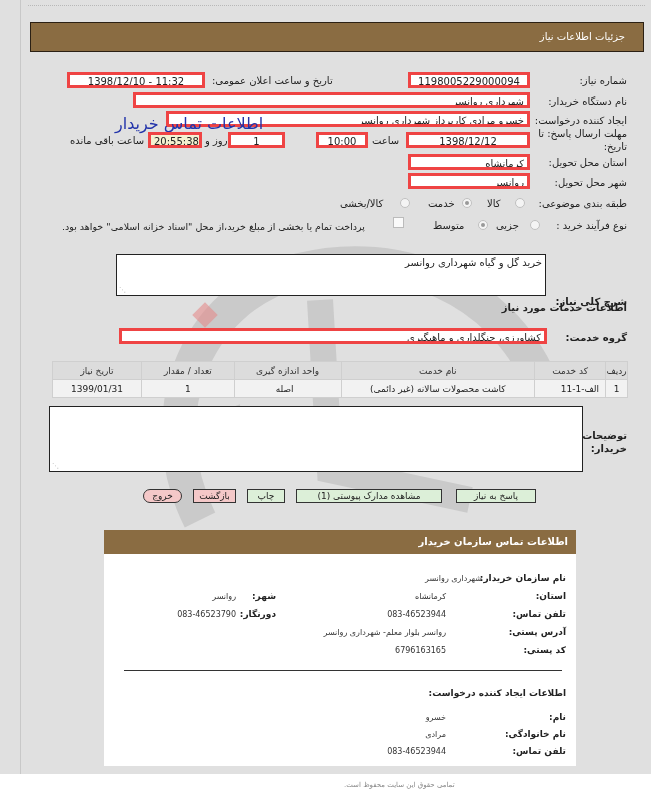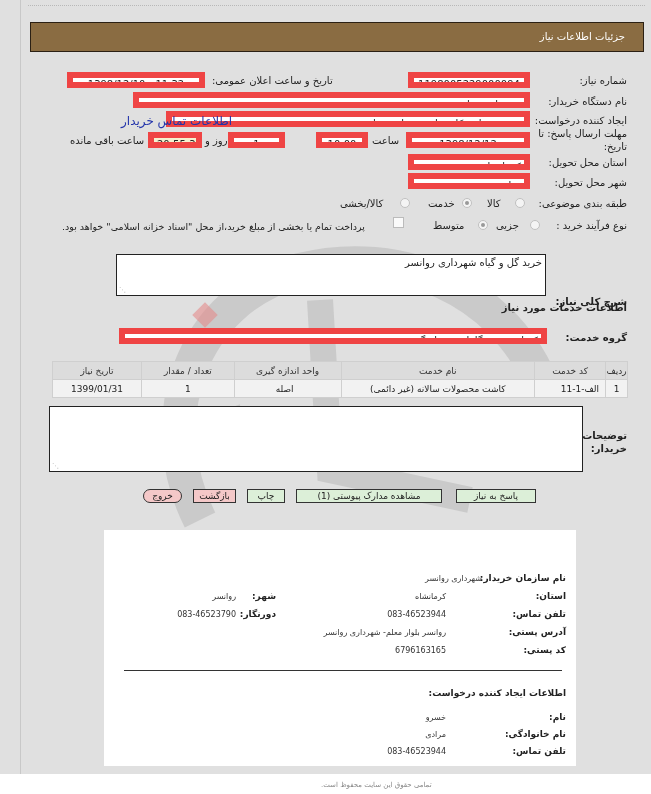--- a/index.html
+++ b/index.html
@@ -2,44 +2,44 @@
 <html><head>
 <meta charset="utf-8">
 <style>
   * { box-sizing: border-box; margin: 0; padding: 0; }
   html, body { width: 651px; height: 794px; overflow: hidden; }
   body { background: #e0e0e0; font-family: "DejaVu Sans", sans-serif; font-size: 10px; color: #222; position: relative; direction: rtl; }
   .leftline { position: absolute; left: 20px; top: 0; width: 1px; height: 794px; background: #c8c8c8; }
   .dotline { position: absolute; left: 28px; right: 6px; top: 5px; border-top: 1px dotted #b8b8b8; }
   .header { position: absolute; left: 30px; top: 22px; width: 614px; height: 30px; background: #8a6c42; border: 1px solid #2b2014; color: #fff; font-size: 10px; padding-right: 18px; line-height: 28px; }
   .lbl { position: absolute; font-size: 10px; color: #222; white-space: nowrap; }
-  .box { position: absolute; background: #fff; border: 6px solid #ef4444; height: 16px; font-size: 10px; line-height: 14px; padding: 0 3px; white-space: nowrap; overflow: hidden; font-family: "DejaVu Sans", sans-serif; }
+  .box { position: absolute; background: #fff; border: 3px solid #ef4444; height: 16px; font-size: 10px; line-height: 14px; padding: 0 3px; white-space: nowrap; overflow: hidden; font-family: "DejaVu Sans", sans-serif; }
   .box.center { text-align: center; }
   .box.ltr { direction: ltr; }
   .box.yellow { background: #f4f1d0; }
-  .link { position: absolute; color: #2233aa; font-size: 12px; white-space: nowrap; cursor: pointer; margin-left: 6px; }
+  .link { position: absolute; color: #2233aa; font-size: 16px; white-space: nowrap; cursor: pointer; }
   .radio { position: absolute; width: 10px; height: 10px; border-radius: 50%; border: 1px solid #c0c0c0; background: #f4f4f4; }
   .radio.on::after { content: ""; position: absolute; left: 2px; top: 2px; width: 4px; height: 4px; border-radius: 50%; background: #999; }
   .chk { position: absolute; width: 11px; height: 11px; border: 1px solid #bbb; background: #fafafa; }
   .bold { font-weight: bold; }
   .textarea { position: absolute; background: #fff; border: 1px solid #222; padding: 2px 3px; font-size: 10px; }
   .grip { position: absolute; left: 2px; bottom: 1px; font-size: 7px; color: #aaa; }
   table.svc { position: absolute; border-collapse: collapse; font-size: 9px; }
   table.svc th { background: #dcdcdc; border: 1px solid #cfcfcf; font-weight: normal; height: 18px; color: #333; }
   table.svc td { background: #f2f2f2; border: 1px solid #cfcfcf; height: 18px; text-align: center; }
   .btn { position: absolute; height: 14px; border: 1px solid #333; font-size: 9px; line-height: 12px; text-align: center; cursor: pointer; white-space: nowrap; }
   .btn.green { background: #dcefd8; }
   .btn.pink { background: #f4c8c8; }
   .card { position: absolute; left: 104px; top: 530px; width: 472px; height: 236px; background: #fff; }
   .card-head { position: absolute; left: 0; top: 0; width: 472px; height: 24px; background: #8a6c42; color: #fff; font-weight: bold; font-size: 10px; line-height: 24px; padding-right: 8px; }
   .c-lbl { position: absolute; font-size: 9px; font-weight: bold; color: #222; white-space: nowrap; }
   .c-val { position: absolute; font-size: 8px; color: #333; white-space: nowrap; }
   .hr { position: absolute; left: 20px; width: 438px; border-top: 1px solid #333; }
   .footer { position: absolute; left: 0; top: 774px; width: 651px; height: 20px; background: #fff; }
-  .footer span { position: absolute; left: 321px; top: 7px; font-size: 7px; color: #888; white-space: nowrap; }
+  .footer span { position: absolute; left: 344px; top: 7px; font-size: 7px; color: #888; white-space: nowrap; }
   .watermark { position: absolute; pointer-events: none; }
 </style>
 </head>
 <body>
 
 <div class="leftline"></div>
 <div class="dotline"></div>
 
 <div class="header">
   <span>جزئیات اطلاعات نیاز</span>
@@ -136,20 +136,21 @@
   <span class="grip">⋰</span>
 </div>
 
 <div class="btn green" style="left:456px;top:489px;width:80px;">پاسخ به نیاز</div>
 <div class="btn green" style="left:296px;top:489px;width:146px;">مشاهده مدارک پیوستی (1)</div>
 <div class="btn green" style="left:247px;top:489px;width:38px;">چاپ</div>
 <div class="btn pink" style="left:193px;top:489px;width:43px;">بازگشت</div>
 <div class="btn pink" style="left:143px;top:489px;width:39px;border-radius:7px;">خروج</div>
 
 <div class="card">
+  <div class="card-head">اطلاعات تماس سازمان خریدار</div>
 
   <span class="c-lbl" style="right:10px;top:43px;">نام سازمان خریدار:</span>
   <span class="c-val" style="right:94px;top:44px;">شهرداری روانسر</span>
 
   <span class="c-lbl" style="right:10px;top:61px;">استان:</span>
   <span class="c-val" style="right:130px;top:62px;">کرمانشاه</span>
   <span class="c-lbl" style="right:300px;top:61px;">شهر:</span>
   <span class="c-val" style="right:340px;top:62px;">روانسر</span>
 
   <span class="c-lbl" style="right:10px;top:79px;">تلفن تماس:</span>

